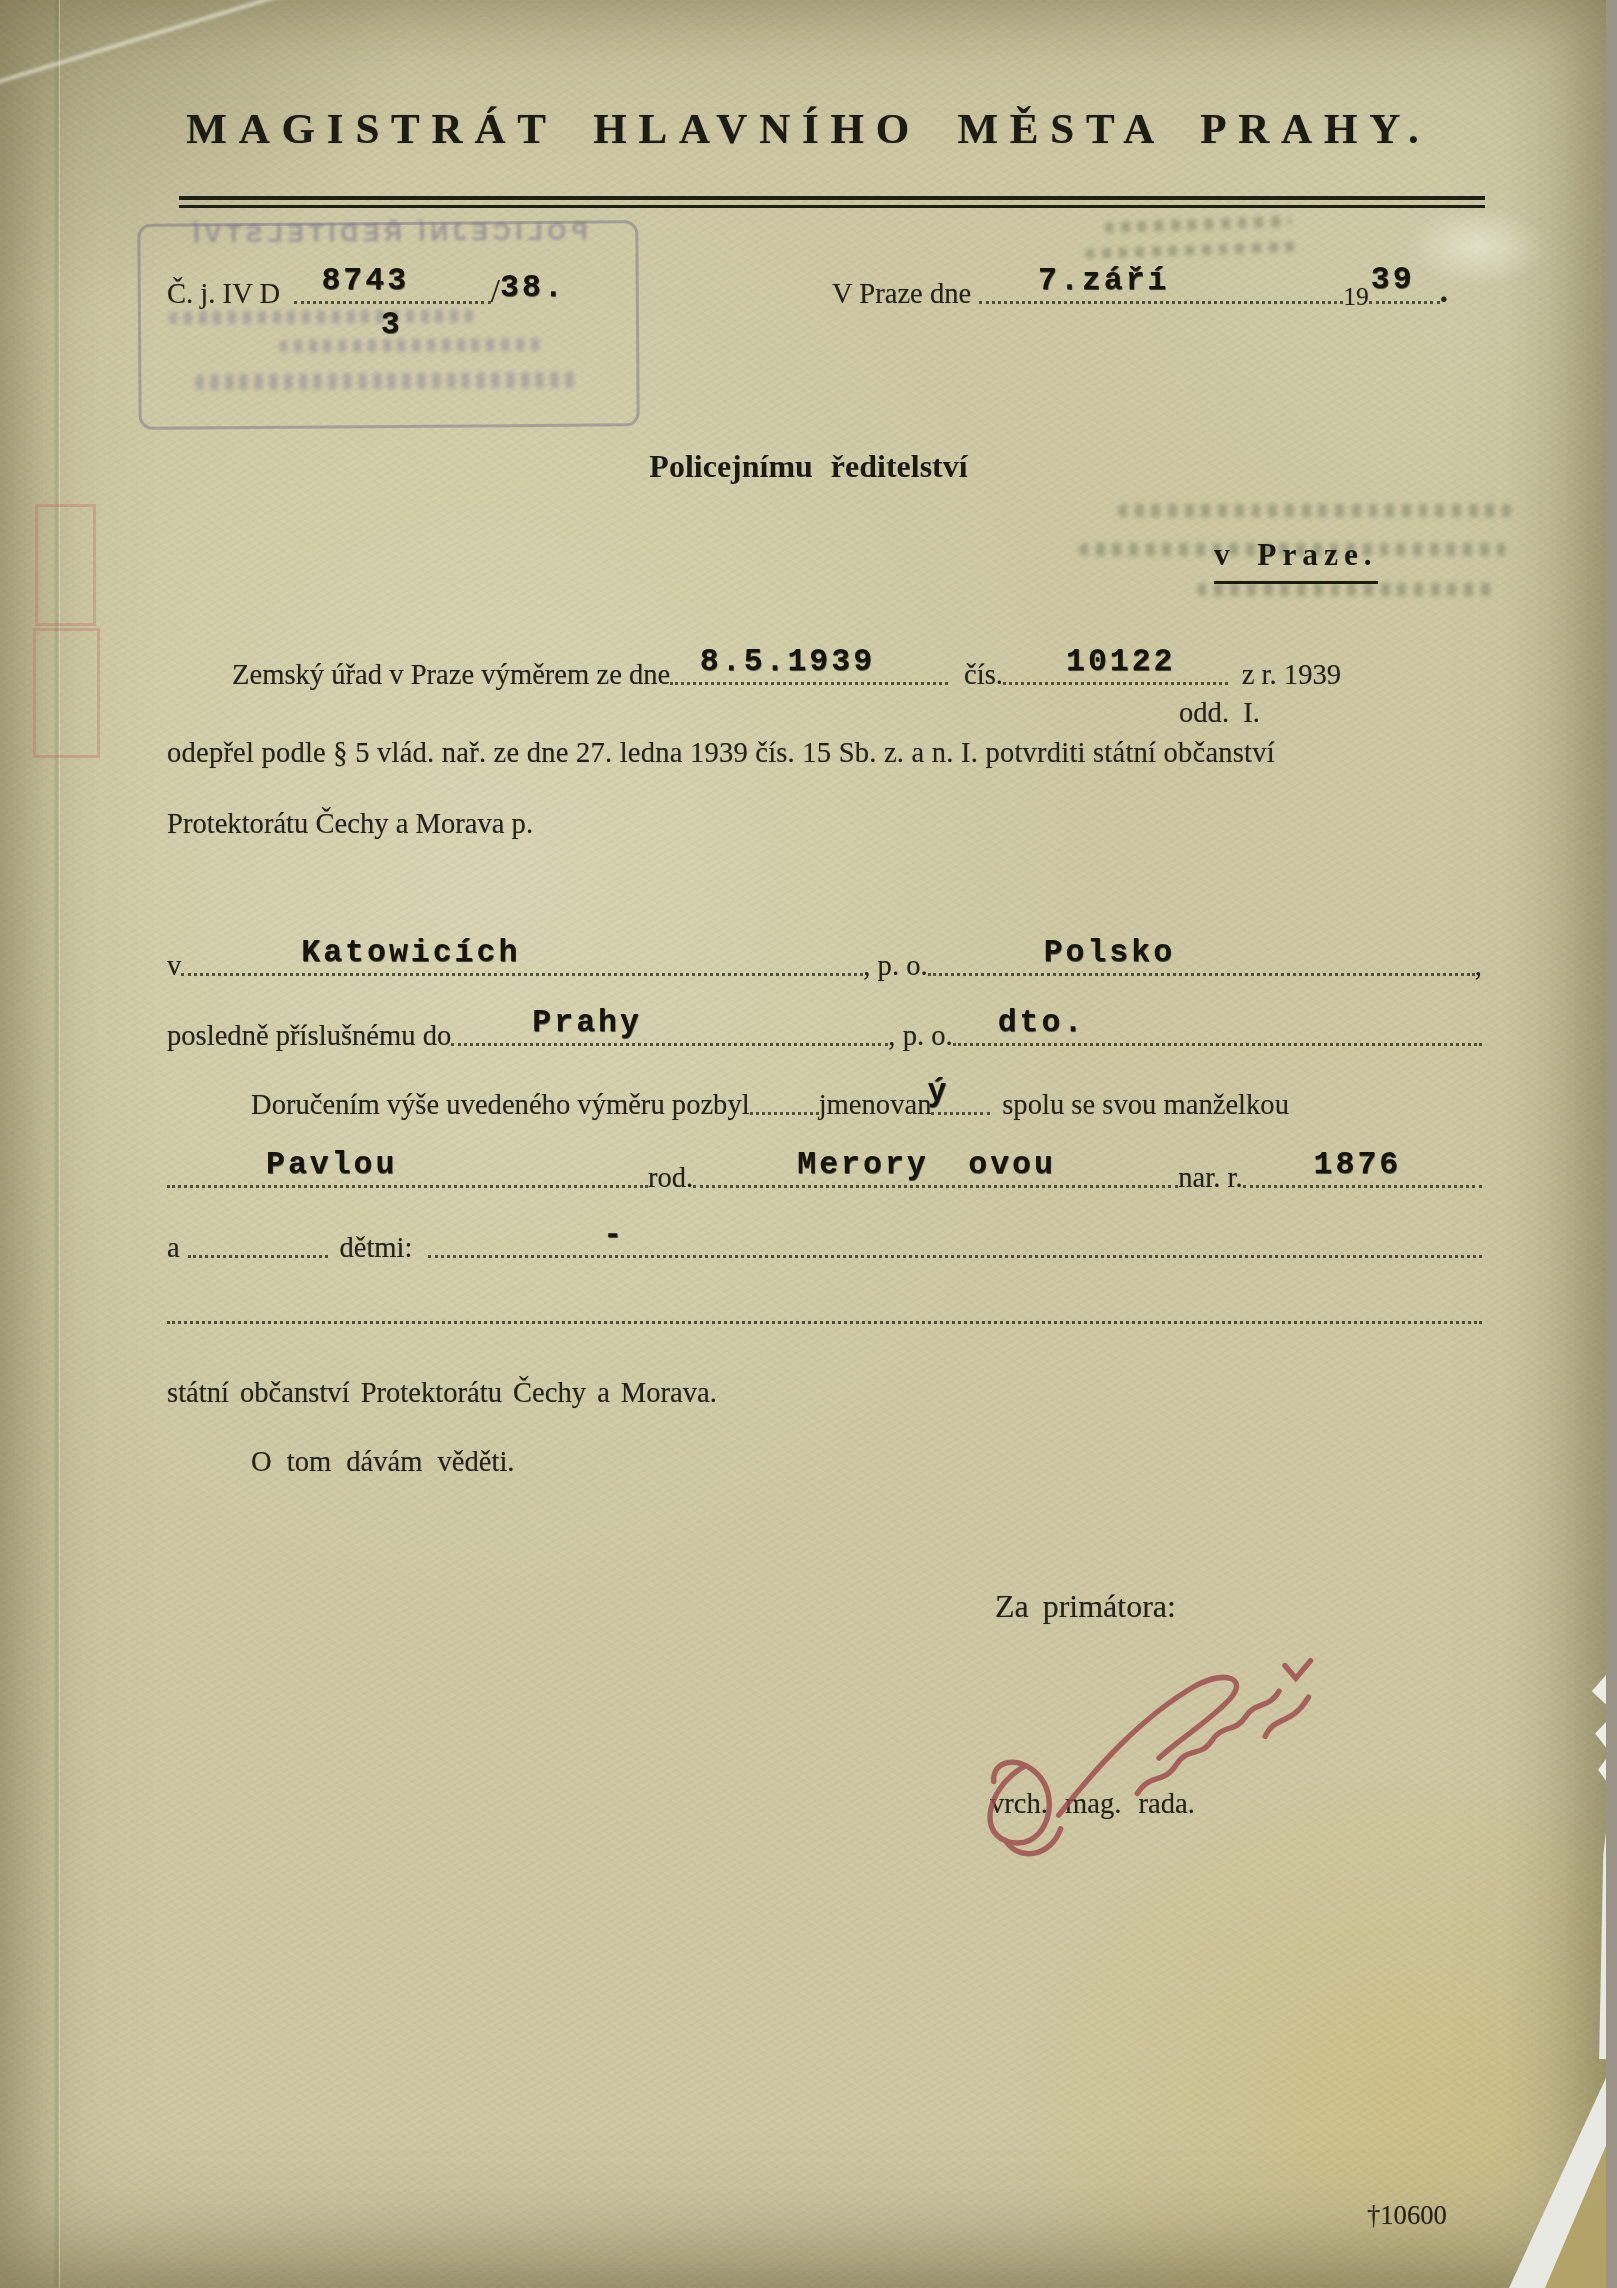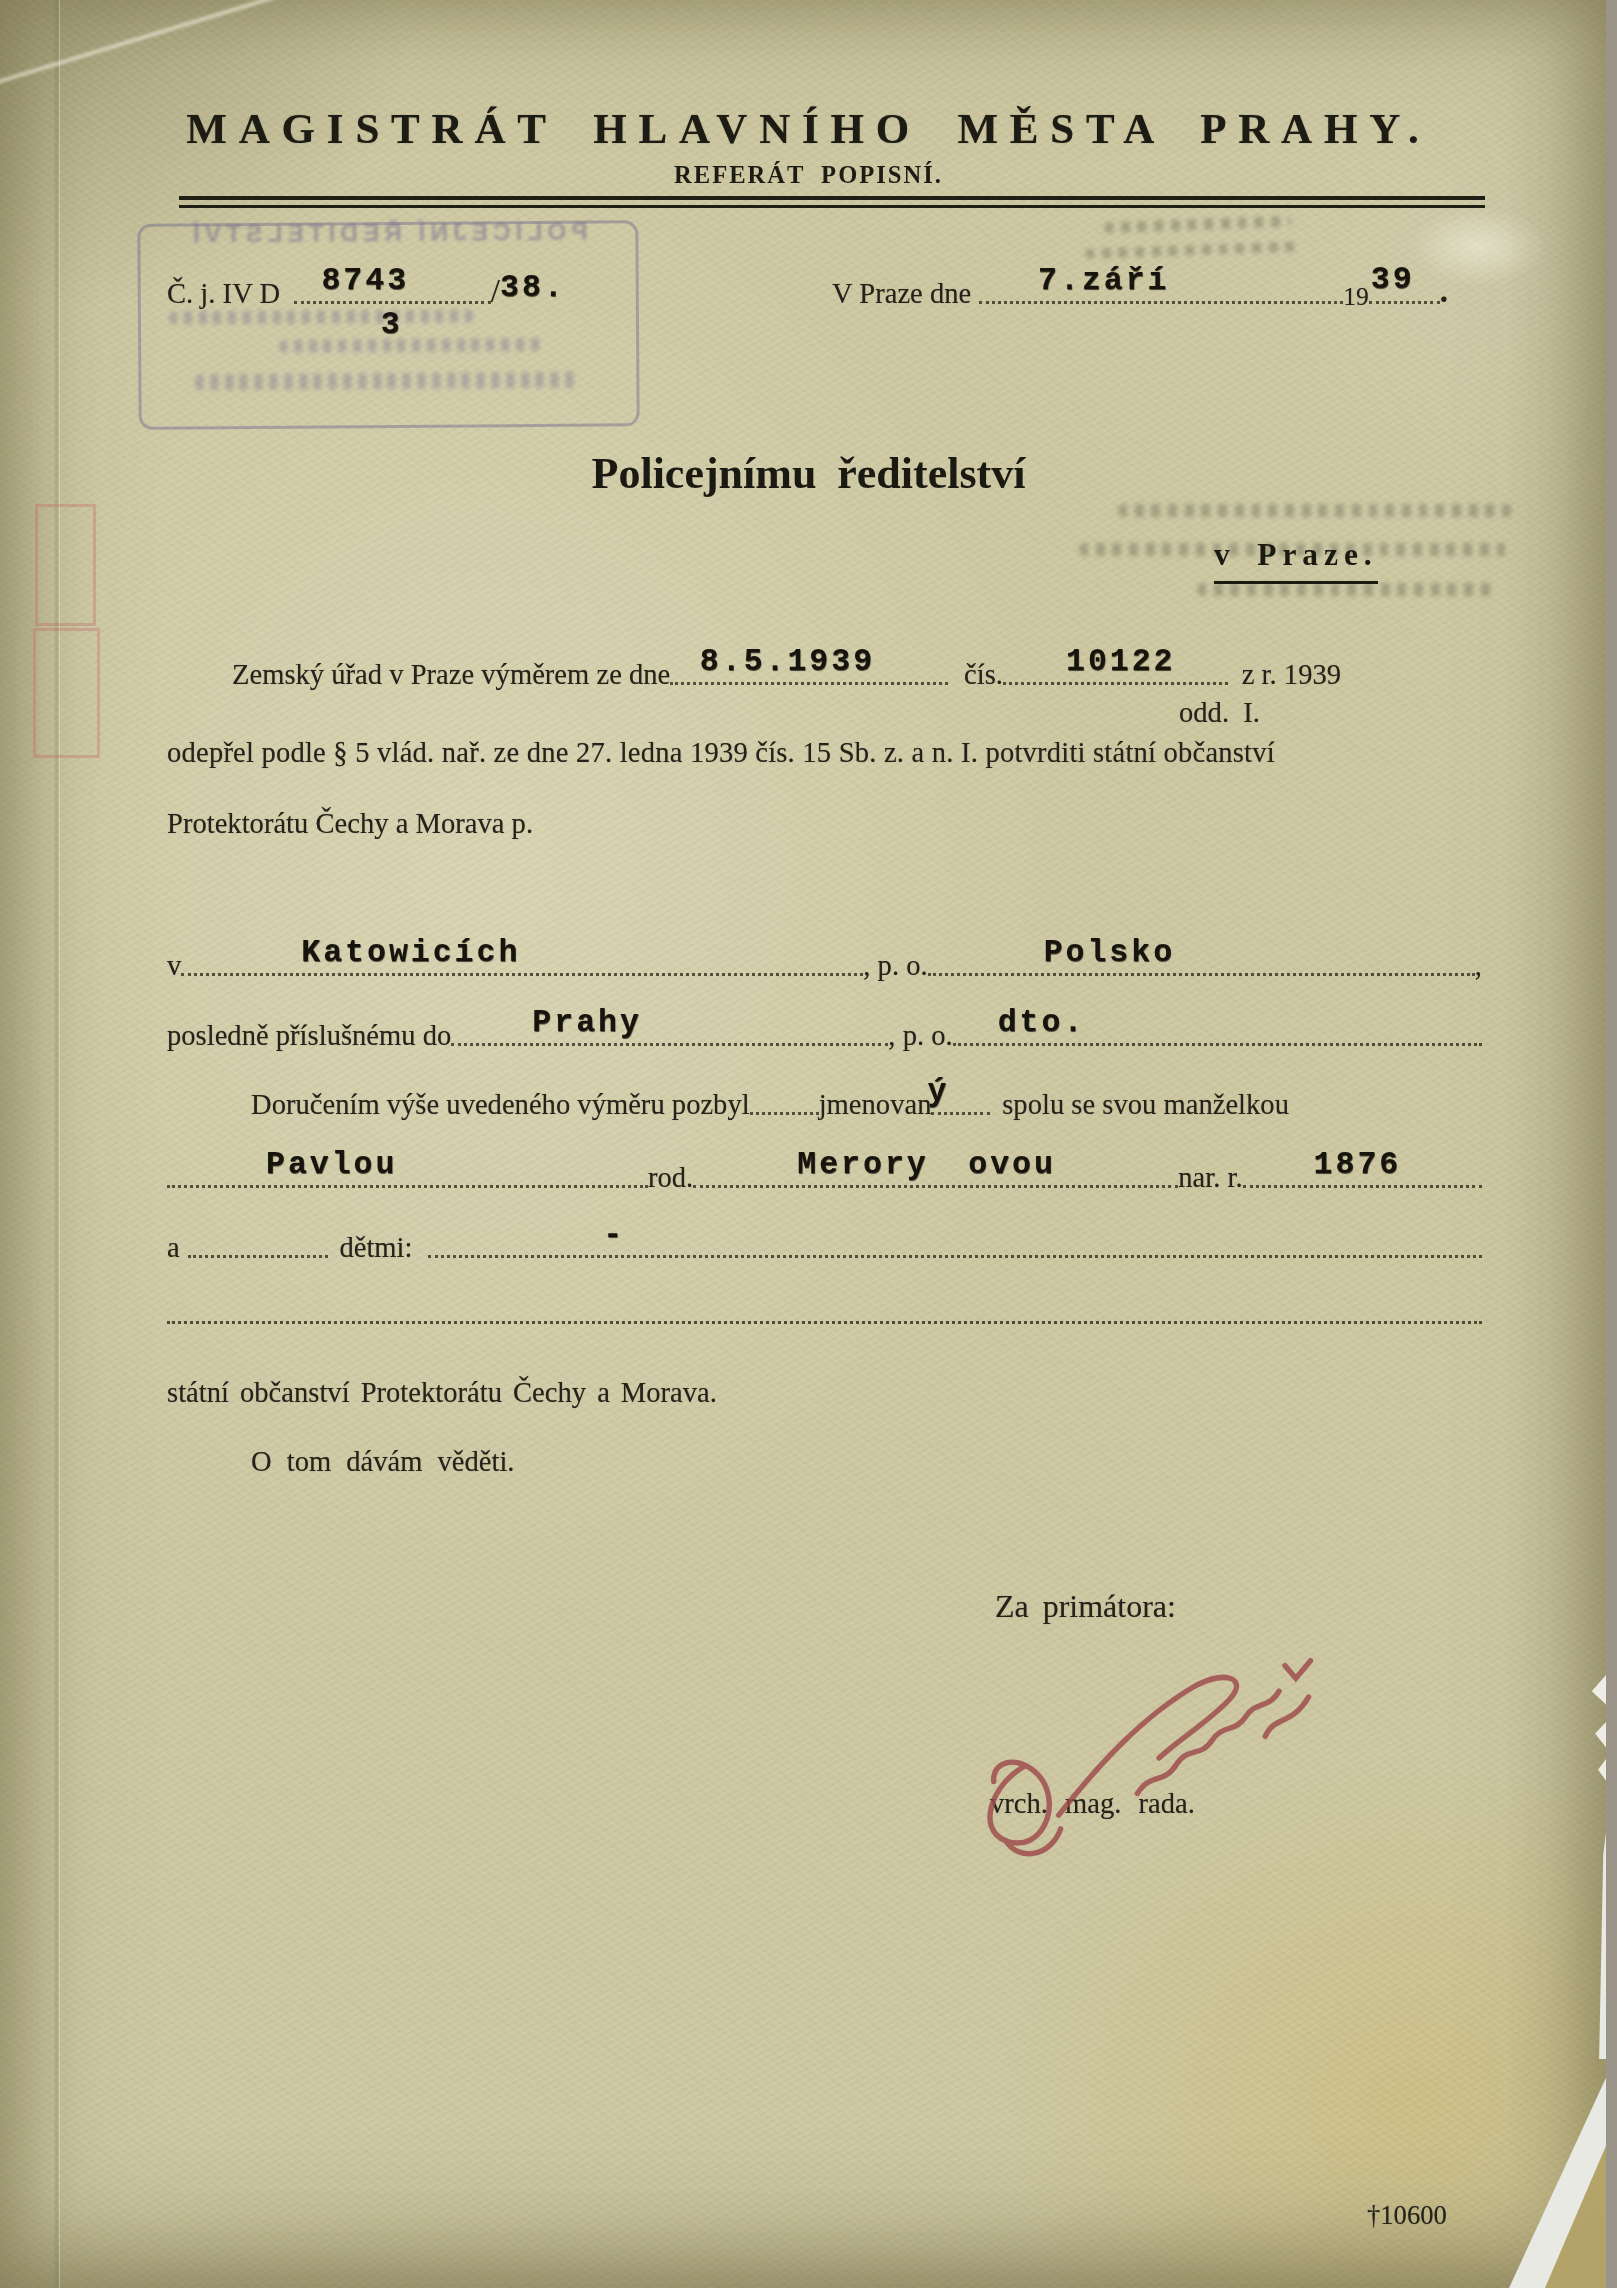--- a/index.html
+++ b/index.html
@@ -29,21 +29,21 @@
   .row{position:absolute; left:167px; display:flex; align-items:flex-end; height:45px;}
   .fill{position:relative; border-bottom:3px dotted rgba(45,42,26,0.78);
         align-self:flex-end; margin-bottom:6.9px; height:37px;}
   .fill>.typed{position:absolute; bottom:4.9px;}
   .grow{flex:1 1 auto;}
   .hdr-title{font-weight:700; font-size:43px; letter-spacing:11.8px; word-spacing:13.8px;
              text-align:center; color:#1d1c14; text-shadow:0 0 1px rgba(25,23,14,0.6);}
   .hdr-sub{font-weight:700; font-size:24.6px; letter-spacing:2px; word-spacing:7.9px;
            text-align:center; color:#1d1c14;}
   .dbl-rule{border-top:4.9px solid #201f16; border-bottom:3px solid #201f16; height:4.9px;}
-  .addr{font-weight:700; font-size:44px; word-spacing:9.9px; text-align:center; color:#1b1a12;}
+  .addr{font-weight:700; font-size:32px; word-spacing:9.9px; text-align:center; color:#1b1a12;}
   .vpraze{font-weight:700; font-size:31.5px; letter-spacing:5.9px; word-spacing:7.9px;
           border-bottom:3.9px solid #1b1a12; padding-bottom:7.9px; color:#1b1a12; white-space:pre;}
   .ws-wide{word-spacing:17.7px;}
   .small-caps-note{font-size:27.6px; word-spacing:5.9px;}
   
   .stamp-box{left:138px; top:222px; width:495px; height:200px;
     border:3px solid rgba(106,98,140,0.42); border-radius:13.8px; transform:rotate(-0.4deg);}
   .stamp-text{position:absolute; top:-5.9px; left:0; right:0; text-align:center;
     font-family:"Liberation Sans",sans-serif; font-weight:700; font-size:24.6px; letter-spacing:4.9px;
     color:rgba(98,90,138,0.48); transform:scaleX(-1); filter:blur(1.6px); white-space:nowrap;}
@@ -93,21 +93,20 @@
     <div class="ghost-stripe" style="top:0; left:19.7px; width:187px; height:10.8px;"></div>
     <div class="ghost-stripe" style="top:25.6px; left:0; width:217px; height:10.8px;"></div>
   </div>
   <div class="abs" style="left:1079px; top:504px; width:453px;">
     <div class="ghost-stripe" style="top:0; left:39px; width:394px;"></div>
     <div class="ghost-stripe" style="top:39px; left:0; width:433px;"></div>
     <div class="ghost-stripe" style="top:79px; left:118px; width:296px;"></div>
   </div>
 
   <div class="abs hdr-title" style="left:0; top:104px; width:1617px;">MAGISTRÁT HLAVNÍHO MĚSTA PRAHY.</div>
-  <div class="abs hdr-sub" style="left:0; top:161px; width:1617px;">REFERÁT POPISNÍ.</div>
   <div class="abs dbl-rule" style="left:179px; top:196px; width:1306px;"></div>
 
   <div class="row" style="top:266px; width:512px;">
     <span class="printed">Č. j. IV D</span>
     <span class="fill" style="width:197px; margin-left:13.8px;">
       <span class="typed" style="left:27.6px;">8743</span>
       <span class="typed" style="left:87px; bottom:-39px;">3</span>
     </span>
     <span class="printed" style="font-size:33px;">/</span>
     <span class="typed" style="margin-bottom:7.9px;">38.</span>

